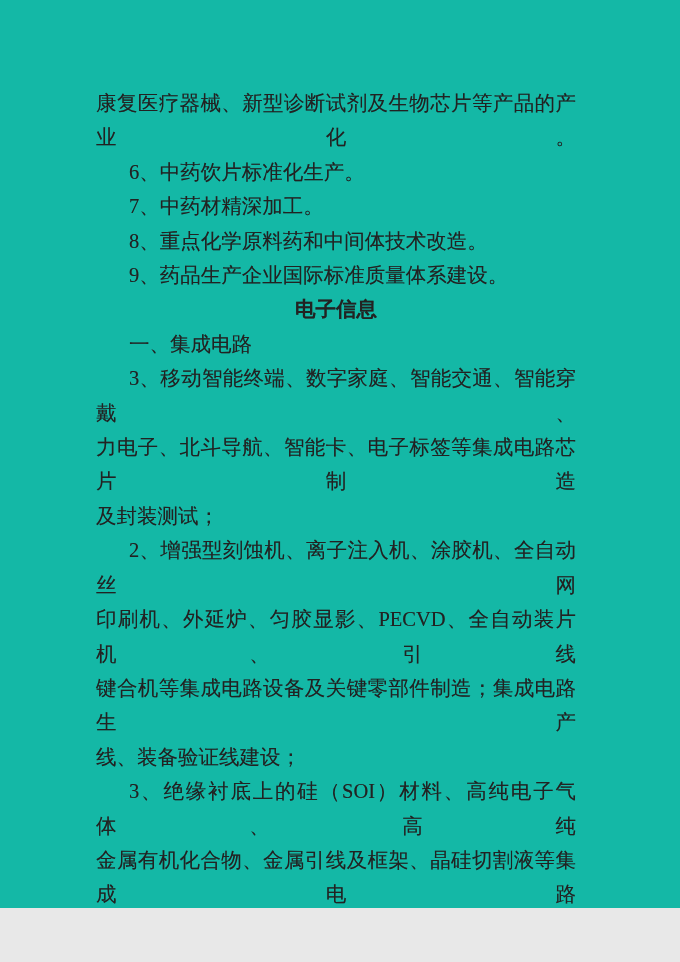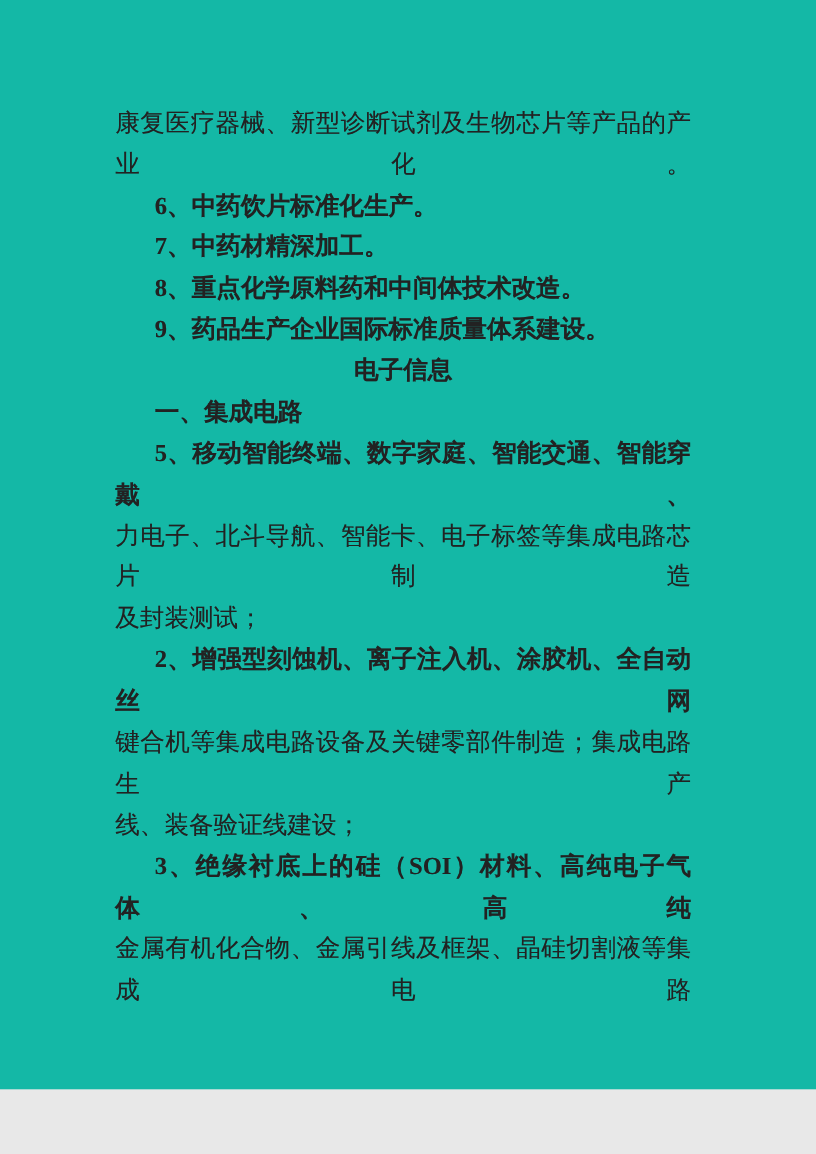--- a/index.html
+++ b/index.html
@@ -28,43 +28,43 @@
   }
   .ln {
     text-align: justify;
     text-align-last: left;
   }
   .ln.j {
     text-align-last: justify;
   }
   .ln.ind {
     text-indent: 33px;
-    font-weight: bold;
   }
   .heading {
     text-align: left;
     text-align-last: center;
     font-weight: 700;
   }
 </style>
 </head>
 <body>
 
 <div class="page">
   <div class="textblock">
     <div class="ln j">康复医疗器械、新型诊断试剂及生物芯片等产品的产业化。</div>
     <div class="ln ind">6、中药饮片标准化生产。</div>
     <div class="ln ind">7、中药材精深加工。</div>
     <div class="ln ind">8、重点化学原料药和中间体技术改造。</div>
     <div class="ln ind">9、药品生产企业国际标准质量体系建设。</div>
     <div class="ln heading">电子信息</div>
     <div class="ln ind">一、集成电路</div>
-    <div class="ln ind j">5、移动智能终端、数字家庭、智能交通、智能穿戴、</div>
+    <div class="ln ind j">3、移动智能终端、数字家庭、智能交通、智能穿戴、</div>
     <div class="ln j">力电子、北斗导航、智能卡、电子标签等集成电路芯片制造</div>
     <div class="ln">及封装测试；</div>
     <div class="ln ind j">2、增强型刻蚀机、离子注入机、涂胶机、全自动丝网</div>
+    <div class="ln j">印刷机、外延炉、匀胶显影、PECVD、全自动装片机、引线</div>
     <div class="ln j">键合机等集成电路设备及关键零部件制造；集成电路生产</div>
     <div class="ln">线、装备验证线建设；</div>
     <div class="ln ind j">3、绝缘衬底上的硅（SOI）材料、高纯电子气体、高纯</div>
     <div class="ln j">金属有机化合物、金属引线及框架、晶硅切割液等集成电路</div>
 
   </div>
 </div>
 
 </body></html>

